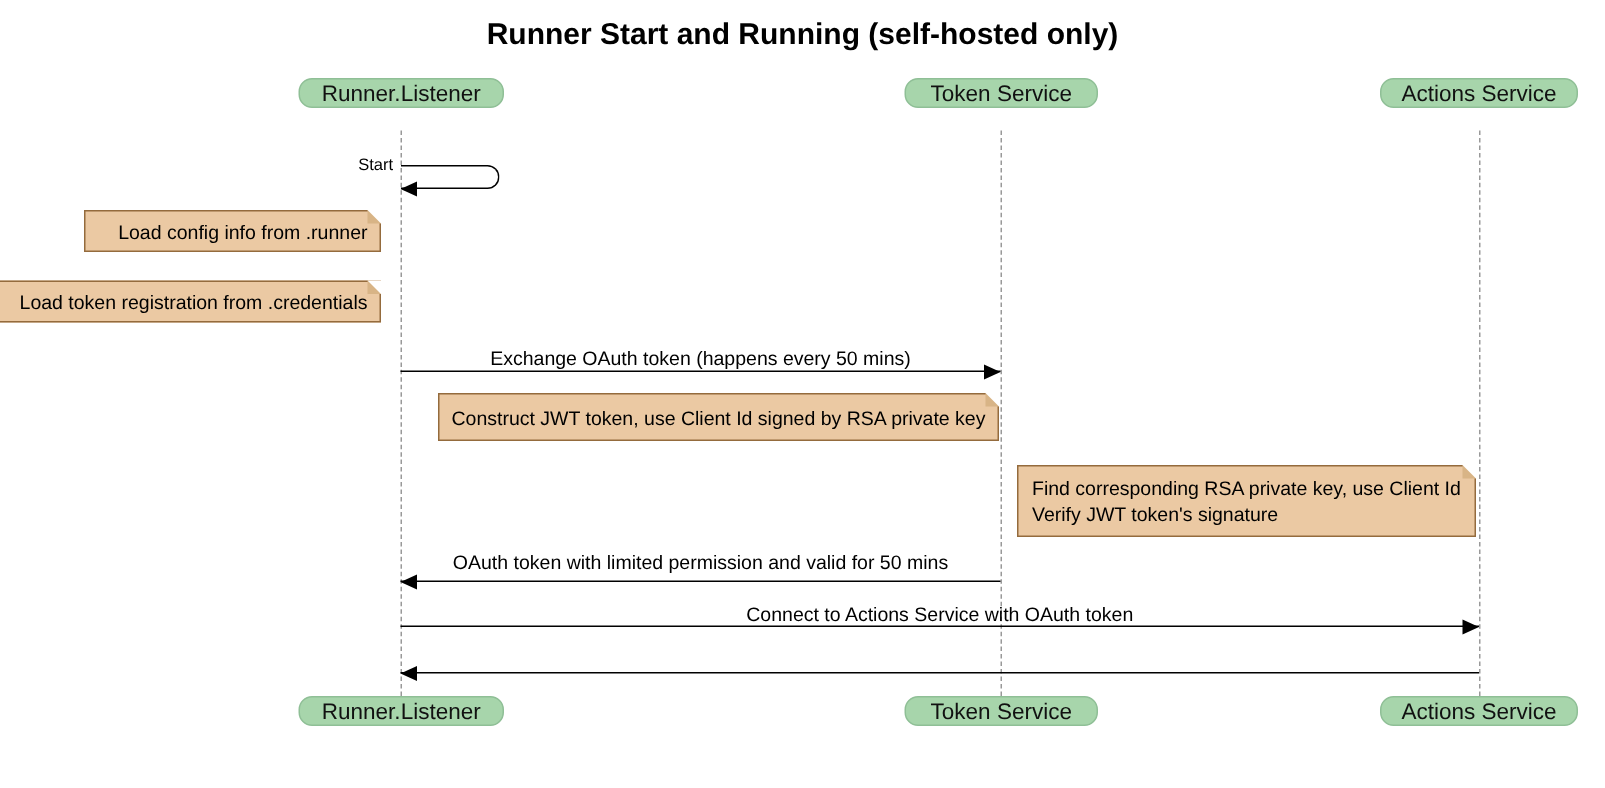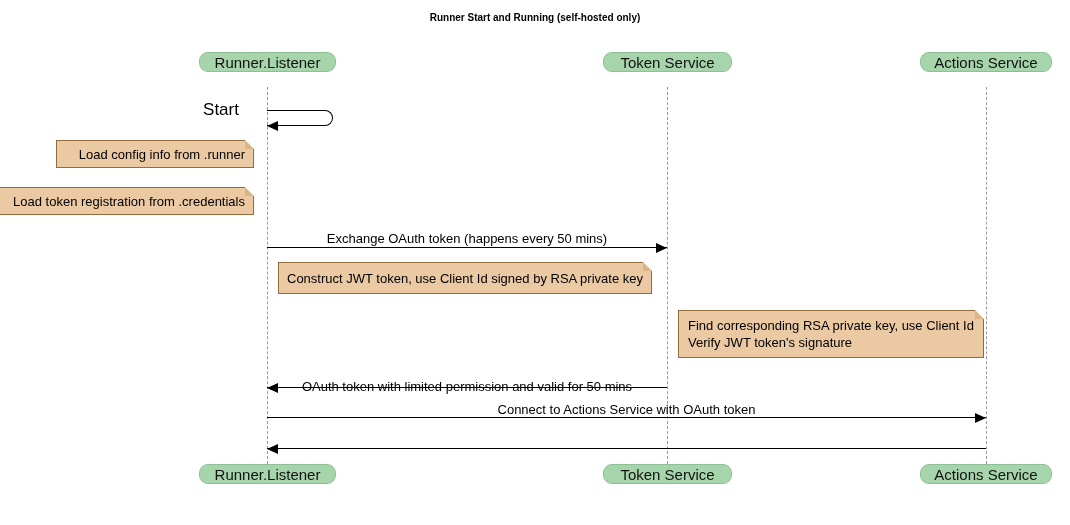--- a/index.html
+++ b/index.html
@@ -12,21 +12,21 @@
     --message-line: #000000;
   }
   * { margin:0; padding:0; box-sizing:border-box; }
   body { background:#ffffff; font-family:"Liberation Sans", sans-serif; }
   .canvas {
     position:relative; width:1070px; height:525px; background:#ffffff;
     overflow:hidden; color:#111;
   }
   .title {
     position:absolute; left:0; top:12px; width:1070px;
-    text-align:center; font-size:10px; font-weight:bold; color:#000;
+    text-align:center; font-size:20px; font-weight:bold; color:#000;
   }
   .participant {
     position:absolute; height:20px;
     background:var(--participant-fill);
     border:1px solid var(--participant-border);
     border-radius:9px;
     display:flex; align-items:center; justify-content:center;
     font-size:15px; color:#111;
   }
   .lifeline {
@@ -47,22 +47,22 @@
   .arrow.right { border-left:11px solid var(--message-line); }
   .arrow.left  { border-right:11px solid var(--message-line); }
   .self-loop {
     position:absolute; left:267px; top:110px; width:66px; height:16px;
     border-top:1.5px solid var(--message-line);
     border-right:1.5px solid var(--message-line);
     border-bottom:1.5px solid var(--message-line);
     border-top-right-radius:10px; border-bottom-right-radius:10px;
   }
   .start-label {
-    position:absolute; left:180px; top:103px; width:82px; text-align:center;
-    font-size:17px; line-height:14px; white-space:nowrap; color:#000;
+    position:absolute; left:180px; top:103px; width:82px; text-align:right;
+    font-size:11px; line-height:14px; white-space:nowrap; color:#000;
   }
   .note {
     position:absolute;
     background:var(--note-fill);
     border:1px solid var(--note-border);
     font-size:13px; color:#000; white-space:nowrap;
     display:flex; align-items:center; justify-content:center;
     padding:0 8px;
   }
   .note.anchored-right { justify-content:flex-end;padding-left:22px; }
@@ -107,32 +107,32 @@
 
   <div class="note anchored-right" style="right:816px; top:187px; height:28px;">
     <span class="fold"></span>
     <span>Load token registration from .credentials</span>
   </div>
 
   <div class="msg-label" style="left:267px; top:232px; width:400px;">Exchange OAuth token (happens every 50 mins)</div>
   <div class="msg-line" style="left:267px; top:247px; width:400px;"></div>
   <div class="arrow right" style="left:656px; top:243px;"></div>
 
-  <div class="note" style="left:278px; top:262px; height:32px;">
+  <div class="note" style="left:292px; top:262px; height:32px;">
     <span class="fold"></span>
     <span>Construct JWT token, use Client Id signed by RSA private key</span>
   </div>
 
   <div class="note multiline" style="left:678px; top:310px; height:48px;">
     <span class="fold"></span>
     <div>Find corresponding RSA private key, use Client Id</div>
     <div>Verify JWT token's signature</div>
   </div>
 
-  <div class="msg-label" style="left:267px; top:380px; width:400px;">OAuth token with limited permission and valid for 50 mins</div>
+  <div class="msg-label" style="left:267px; top:368px; width:400px;">OAuth token with limited permission and valid for 50 mins</div>
   <div class="msg-line" style="left:267px; top:387px; width:400px;"></div>
   <div class="arrow left" style="left:267px; top:383px;"></div>
 
   <div class="msg-label" style="left:267px; top:403px; width:719px;">Connect to Actions Service with OAuth token</div>
   <div class="msg-line" style="left:267px; top:417px; width:719px;"></div>
   <div class="arrow right" style="left:975px; top:413px;"></div>
 
   <div class="msg-line" style="left:267px; top:448px; width:719px;"></div>
   <div class="arrow left" style="left:267px; top:444px;"></div>
 

